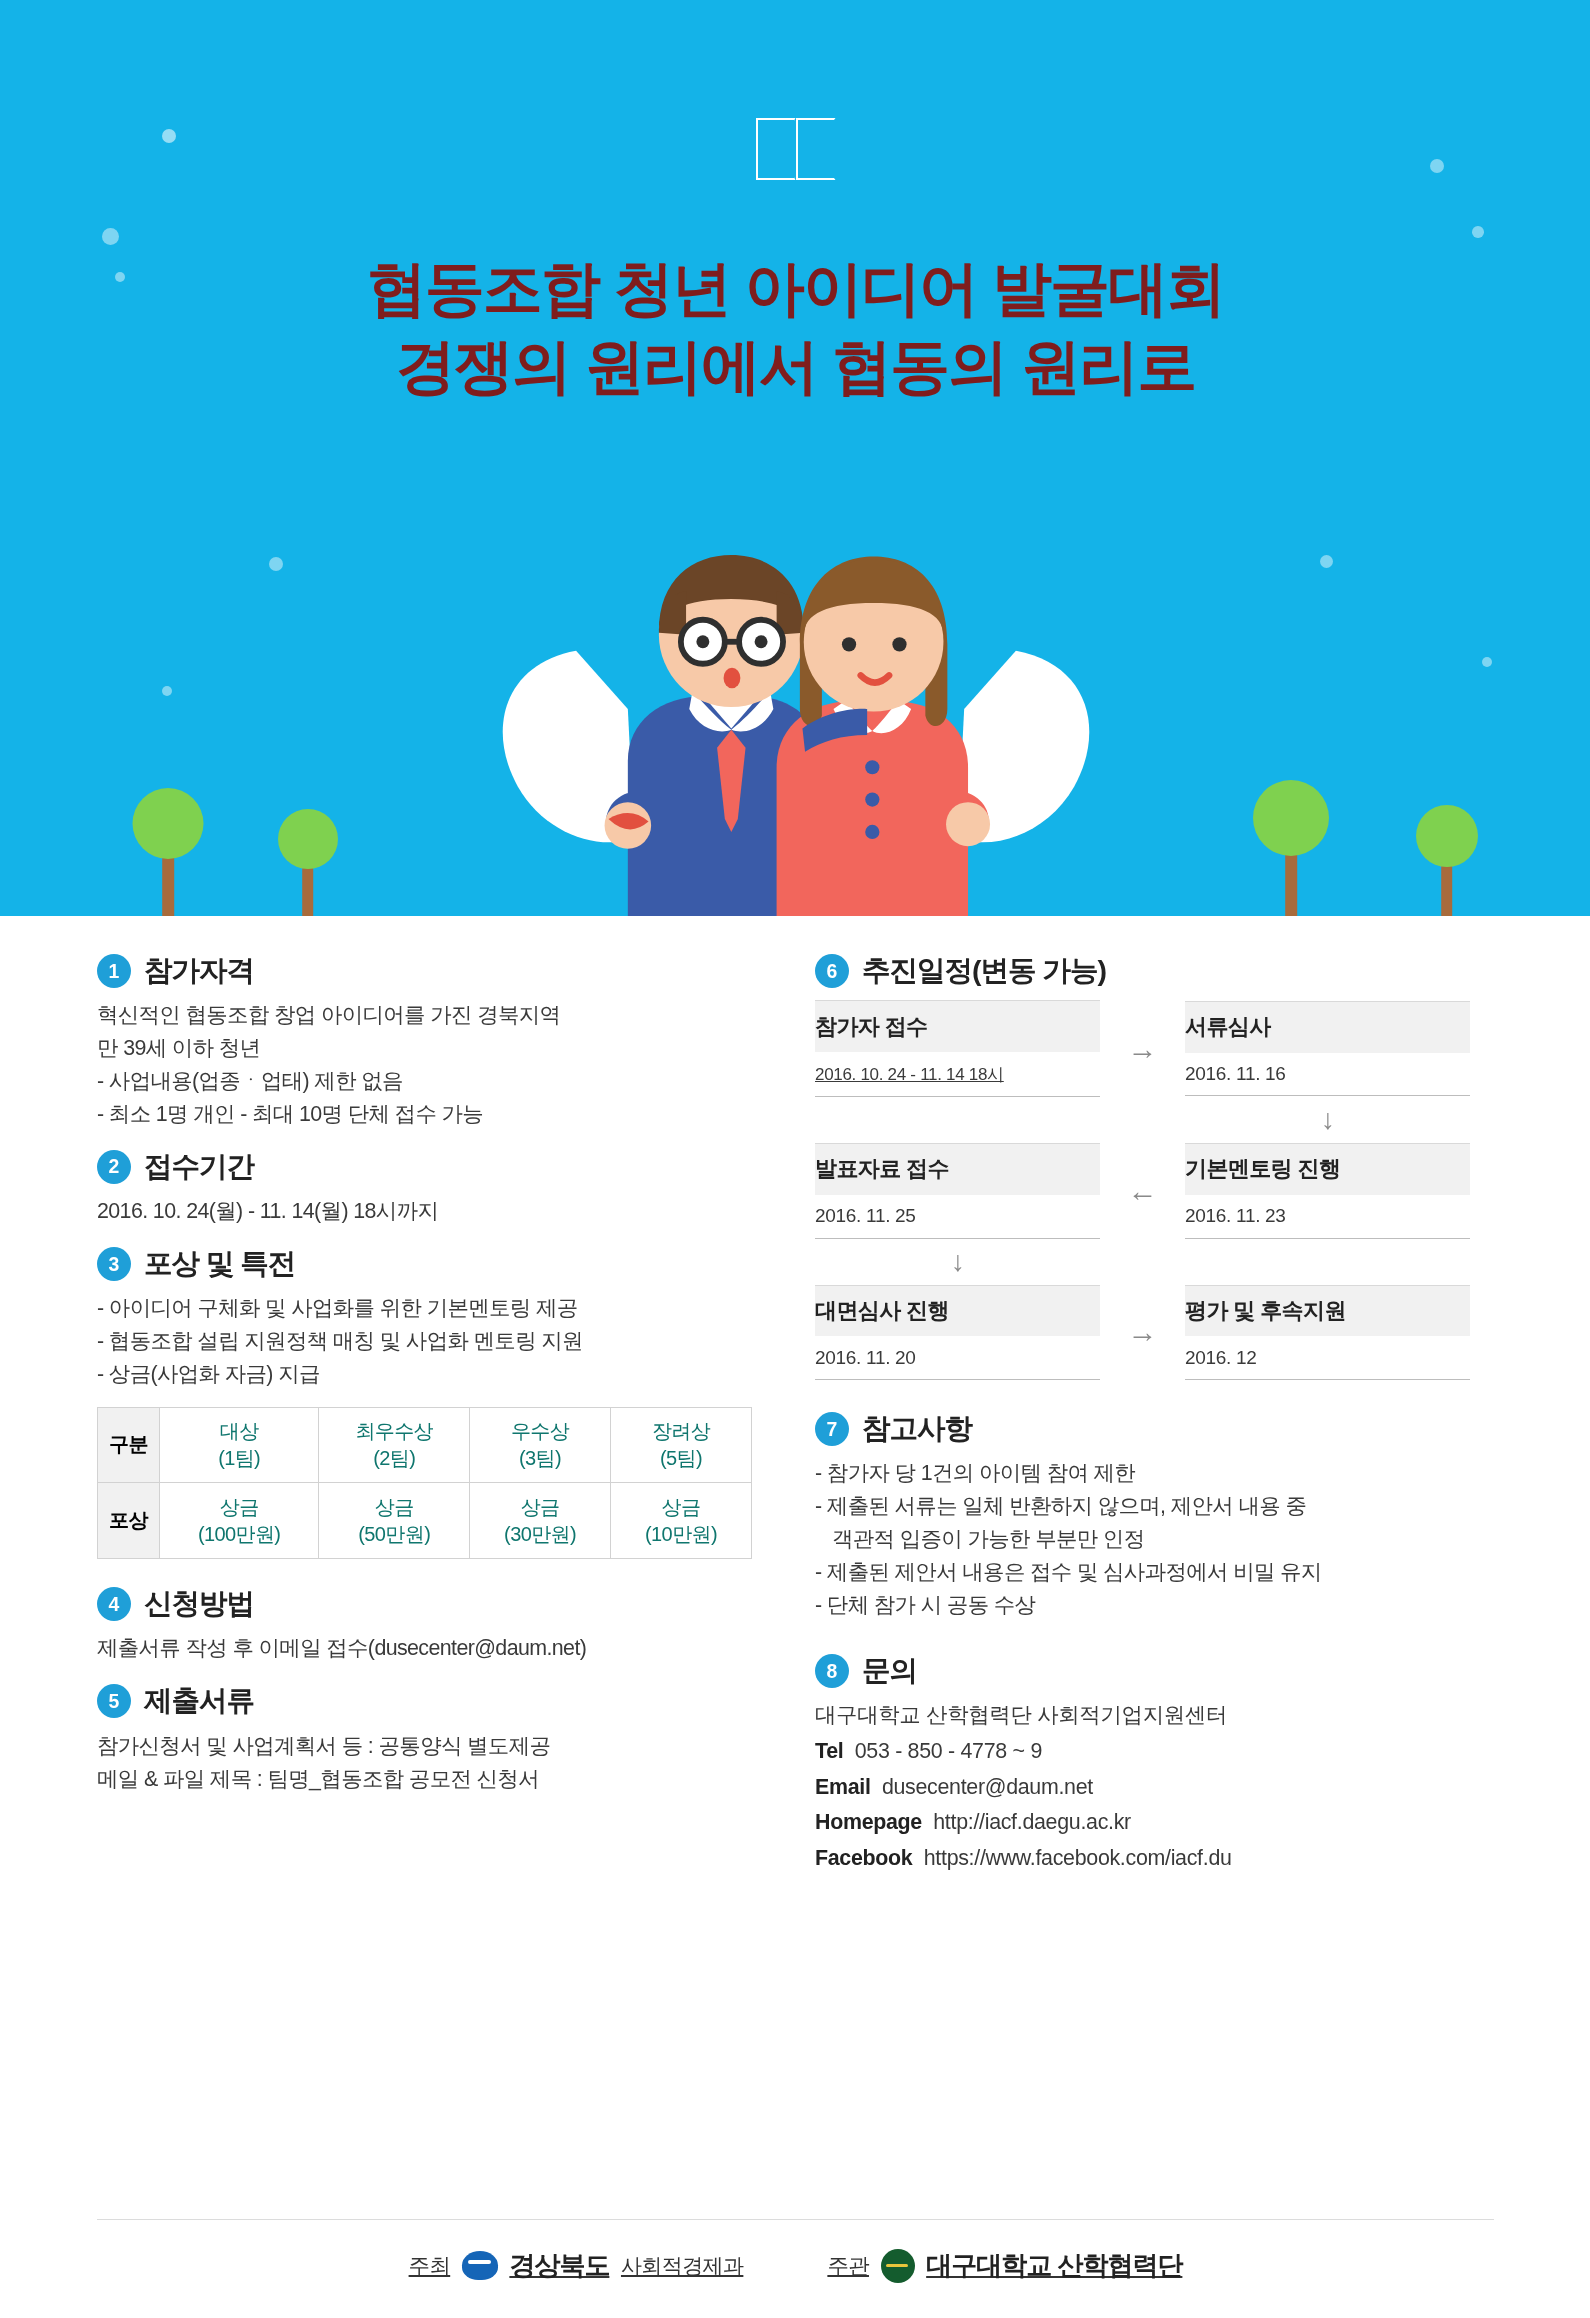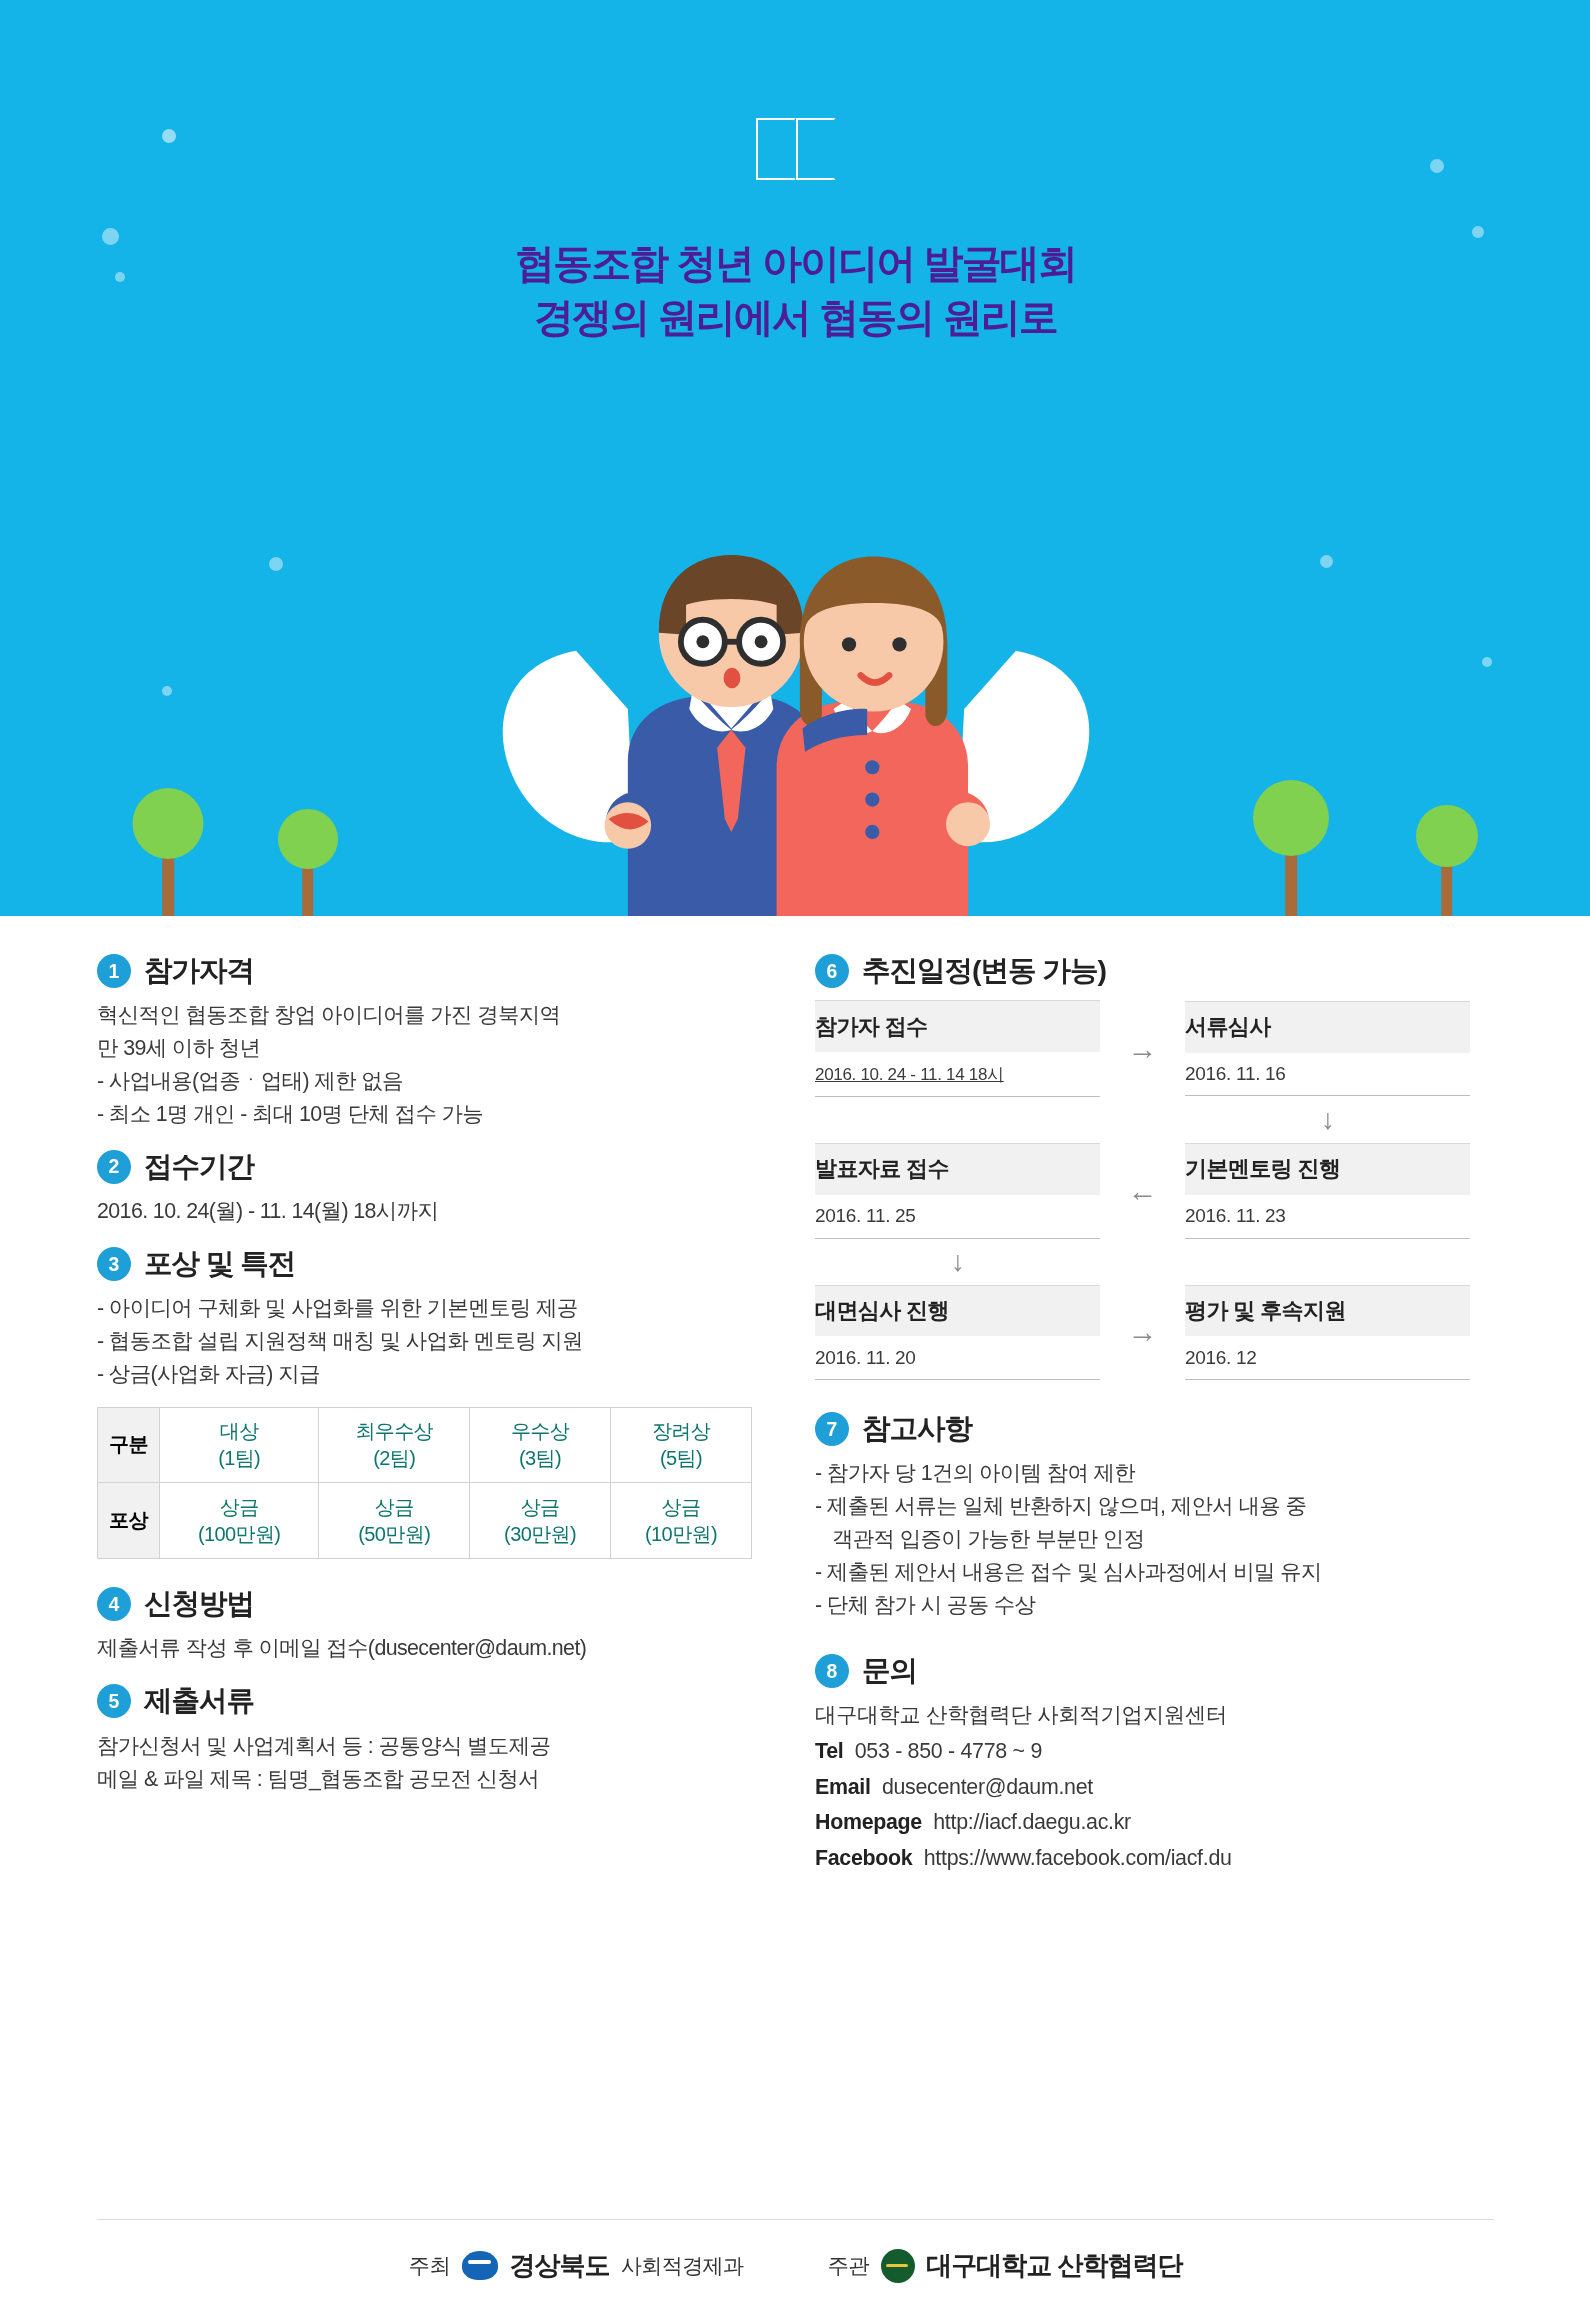--- a/index.html
+++ b/index.html
@@ -53,24 +53,24 @@
   .ribbon-tail.left::before {
     clip-path: polygon(0 0, 100% 0, 58% 50%, 100% 100%, 0 100%);
   }
   .ribbon-tail.right::before {
     clip-path: polygon(0 0, 100% 0, 42% 50%, 100% 100%, 0 100%);
   }
 
   .hero h1 {
     position:absolute;
     left:0; right:0; top:239px;
-    margin:0;
+    margin:13px;
     text-align:center;
-    color:#4c1d95;
-    font-size:40px;
+    color:#7f1d1d;
+    font-size:60px;
     font-weight:700;
     letter-spacing:-1.9px;
     line-height:1.22;
   }
   .hero h1 .l2 { display:block; margin-top:5.2px; }
 
   
   .chars { position:absolute; left:50%; bottom:0; transform:translateX(-50%); width:764px; height:401px; }
 
   
@@ -137,21 +137,21 @@
   .arrow-gap { width:85px; }
 
   .contact p { margin:0 0 3.9px 0; font-size:21.4px; letter-spacing:-0.3px; }
   .contact .lbl { font-weight:700; color:#222; }
 
   
   .footer {
     position:absolute; left:97px; right:97px; bottom:36px;
     border-top:0.6px solid #dcdcdc;
     padding-top:28.5px;
-    display:flex; align-items:center; justify-content:center; gap:84px;
+    display:flex; align-items:center; justify-content:center; gap:84px;text-decoration:underline;
   }
   .forg { display:flex; align-items:center; gap:11.6px; }
   .forg .role { font-size:21.4px; color:#333; letter-spacing:-0.6px; }
   .forg .mark {
     width:36px; height:28.5px; border-radius:50% 50% 45% 45%;
     background:#1565b7; position:relative;
   }
   .forg .mark::after{
     content:""; position:absolute; left:6.5px; top:9px; width:23px; height:3.9px;
     background:#fff; border-radius:1.9px;

